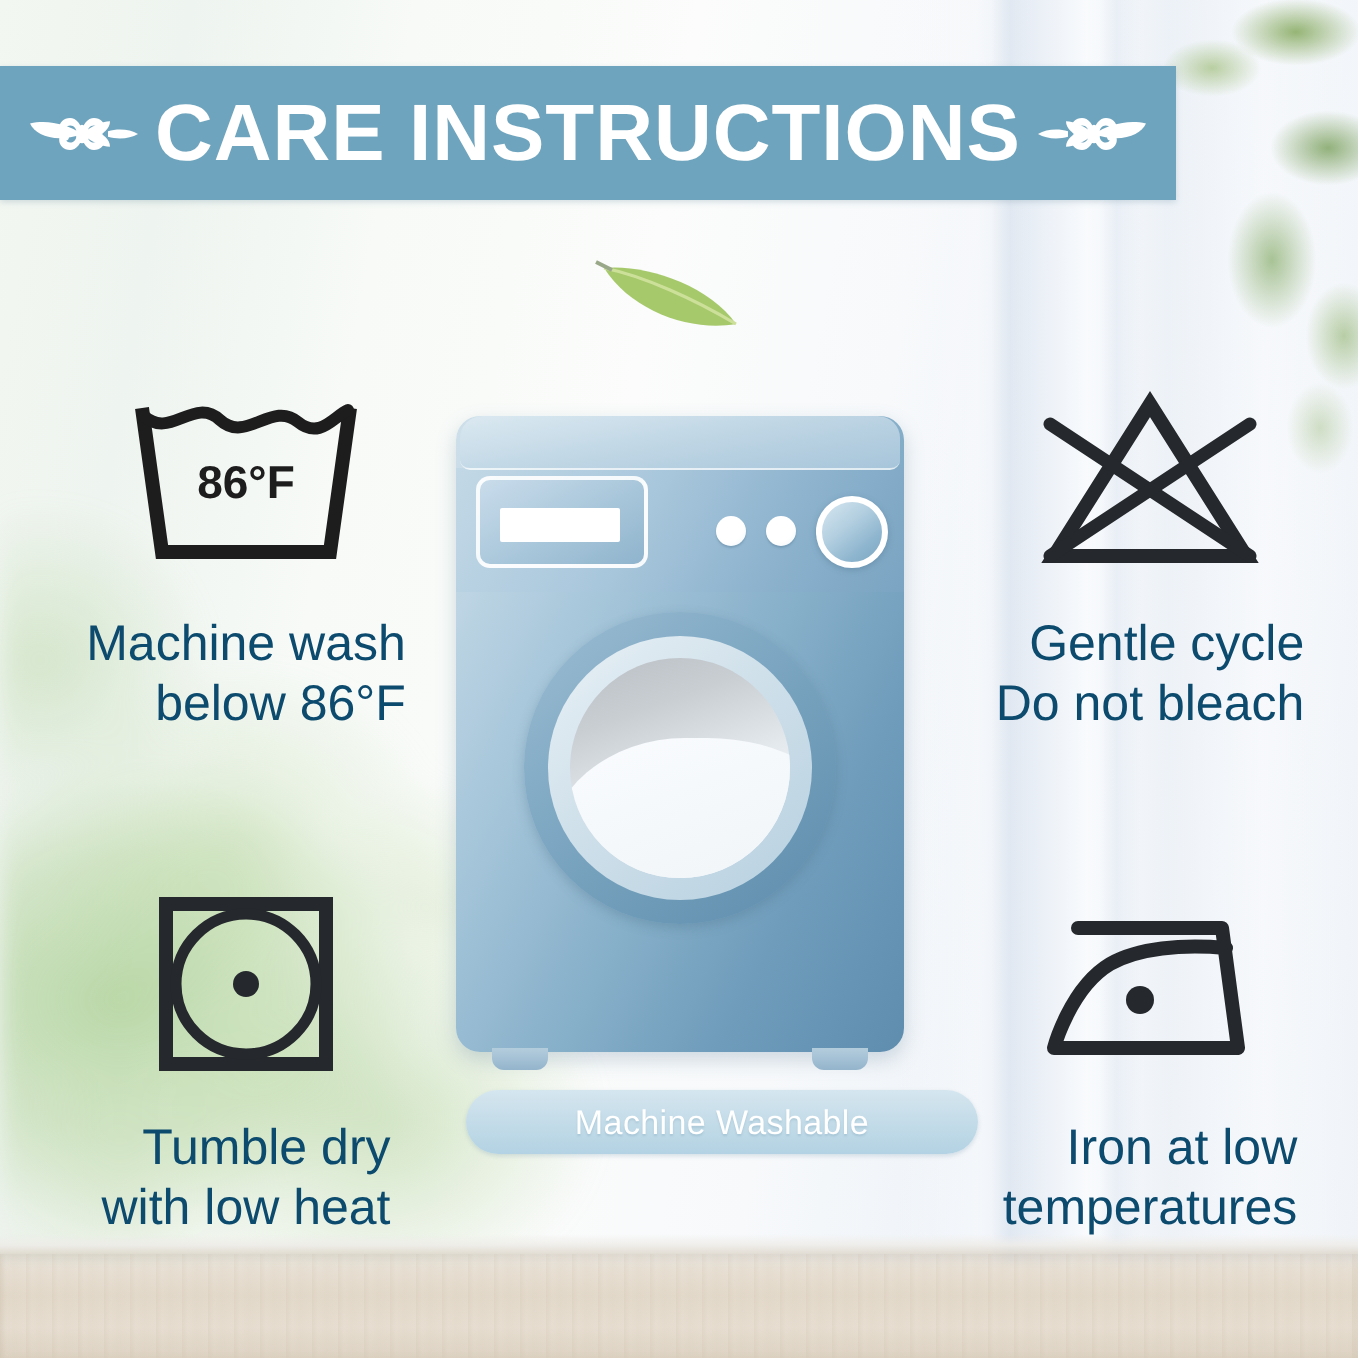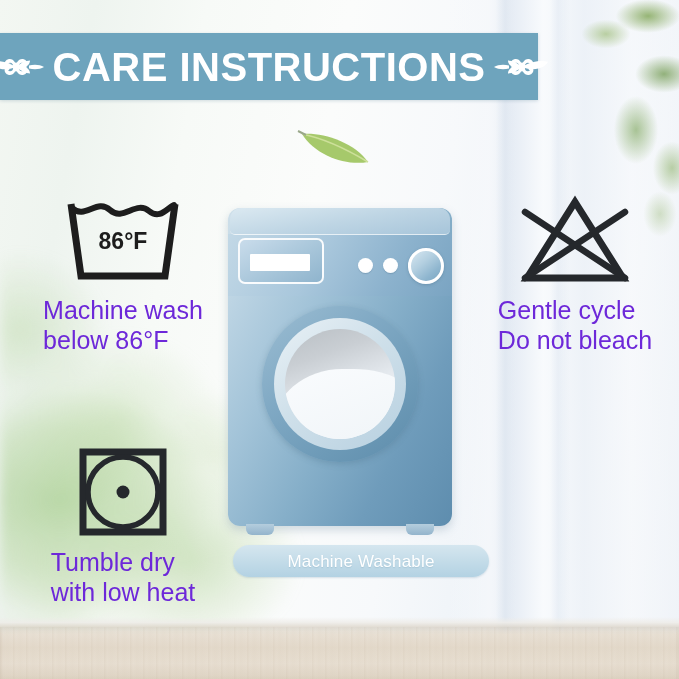--- a/index.html
+++ b/index.html
@@ -87,21 +87,21 @@
   }
   .bg-table-edge {
     top: auto; bottom: 52px; height: 10px;
     background: linear-gradient(180deg, rgba(255,255,255,.0) 0%, rgba(238,236,232,.85) 55%, rgba(219,211,198,.75) 100%);
   }
 
   
   .banner {
     position: absolute;
     left: 0; top: 33px;
-    width: 538px; height: 67px;
+    width: 588px; height: 67px;
     background: #6ea4bd;
     display: flex;
     align-items: center;
     justify-content: center;
     box-shadow: 0 1px 3px rgba(90,130,150,.25);
   }
   .banner-title {
     color: #ffffff;
     font-size: 40px;
     font-weight: bold;
@@ -116,23 +116,23 @@
   
   .care-item {
     position: absolute;
     width: 210px;
     display: flex;
     flex-direction: column;
     align-items: center;
   }
   .care-symbol { height: 104px; display: flex; align-items: center; justify-content: center; }
   .care-label {
-    margin-top: 4px;
-    text-align: left;
-    color: #6d28d9;
+    margin-top: 16px;
+    text-align: right;
+    color: #0c4a6e;
     font-size: 25px;
     line-height: 1.18;
     white-space: pre-line;
   }
 
   .item-wash   { left: 18px;  top: 188px; }
   .item-bleach { left: 470px; top: 188px; }
   .item-dry    { left: 18px;  top: 440px; }
   .item-iron   { left: 470px; top: 440px; }
 
@@ -338,20 +338,30 @@
       <svg width="104" height="100" viewBox="0 0 104 100">
         <rect x="12" y="10" width="80" height="80" fill="none" stroke="#25282c" stroke-width="7"></rect>
         <circle cx="52" cy="50" r="35" fill="none" stroke="#25282c" stroke-width="5.5"></circle>
         <circle cx="52" cy="50" r="6.5" fill="#25282c"></circle>
       </svg>
     </div>
     <div class="care-label">Tumble dry
 with low heat</div>
   </div>
 
+  <div class="care-item item-iron">
+    <div class="care-symbol">
+      <svg width="124" height="100" viewBox="0 0 124 100">
+        <path d="M26 22 L98 22 L106 82 L14 82 C14 82, 22 52, 42 40 C56 32, 78 30, 100 32" fill="none" stroke="#25282c" stroke-width="7" stroke-linejoin="round" stroke-linecap="round"></path>
+        <circle cx="57" cy="58" r="7" fill="#25282c"></circle>
+      </svg>
+    </div>
+    <div class="care-label">Iron at low
+temperatures</div>
+  </div>
 
   <div class="machine">
     <div class="mach-body"></div>
     <div class="mach-panel"></div>
     <div class="mach-top"></div>
     <div class="drawer-bezel"></div>
     <div class="drawer-slot"></div>
     <div class="btn-row">
       <div class="mach-btn"></div>
       <div class="mach-btn"></div>

